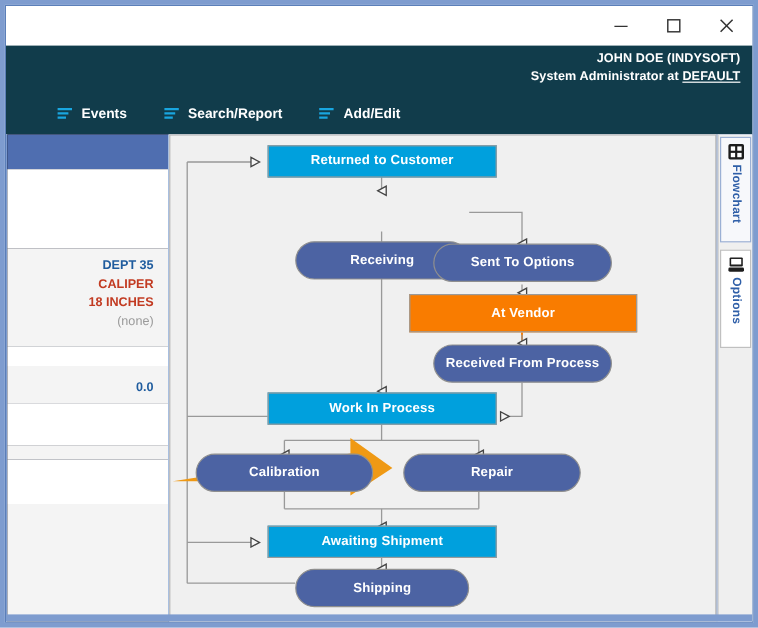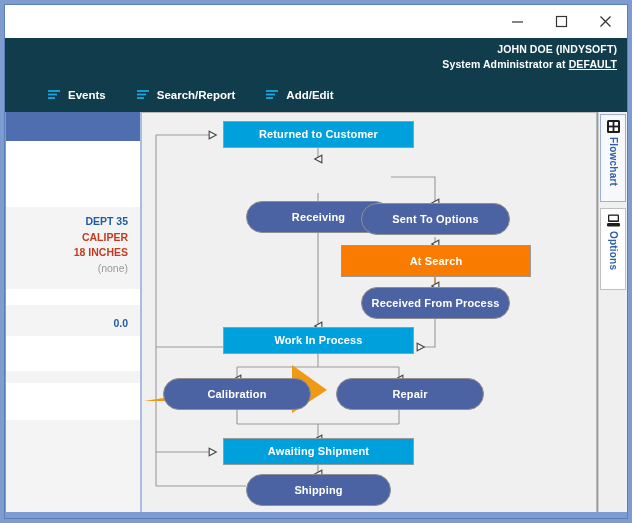--- a/index.html
+++ b/index.html
@@ -279,21 +279,21 @@
           </g>
 
           <g>
             <path d="M2,288 L150,265 L150,252 L185,277 L150,300 L150,288 Z" fill="#ef9914"></path>
           </g>
         </svg>
 
         <div class="node n-cyan" style="left:81px;  top:8px;   width:191px; height:27px;">Returned to Customer</div>
         <div class="node n-slate" style="left:104px; top:46px;  width:145px; height:32px;margin-top:42px;">Receiving</div>
         <div class="node n-slate" style="left:219px; top:90px;  width:149px; height:32px;">Sent To Options</div>
-        <div class="node n-orange" style="left:199px; top:132px; width:190px; height:32px;">At Search</div>
+        <div class="node n-orange" style="left:199px; top:132px; width:190px; height:32px;">At Vendor</div>
         <div class="node n-slate" style="left:219px; top:174px; width:149px; height:32px;">Received From Process</div>
         <div class="node n-cyan" style="left:81px;  top:214px; width:191px; height:27px;">Work In Process</div>
         <div class="node n-slate" style="left:21px;  top:265px; width:148px; height:32px;">Calibration</div>
         <div class="node n-slate" style="left:194px; top:265px; width:148px; height:32px;">Repair</div>
         <div class="node n-cyan" style="left:81px;  top:325px; width:191px; height:27px;">Awaiting Shipment</div>
         <div class="node n-slate" style="left:104px; top:361px; width:145px; height:32px;">Shipping</div>
 
       </div>
 
       <div class="rail">

